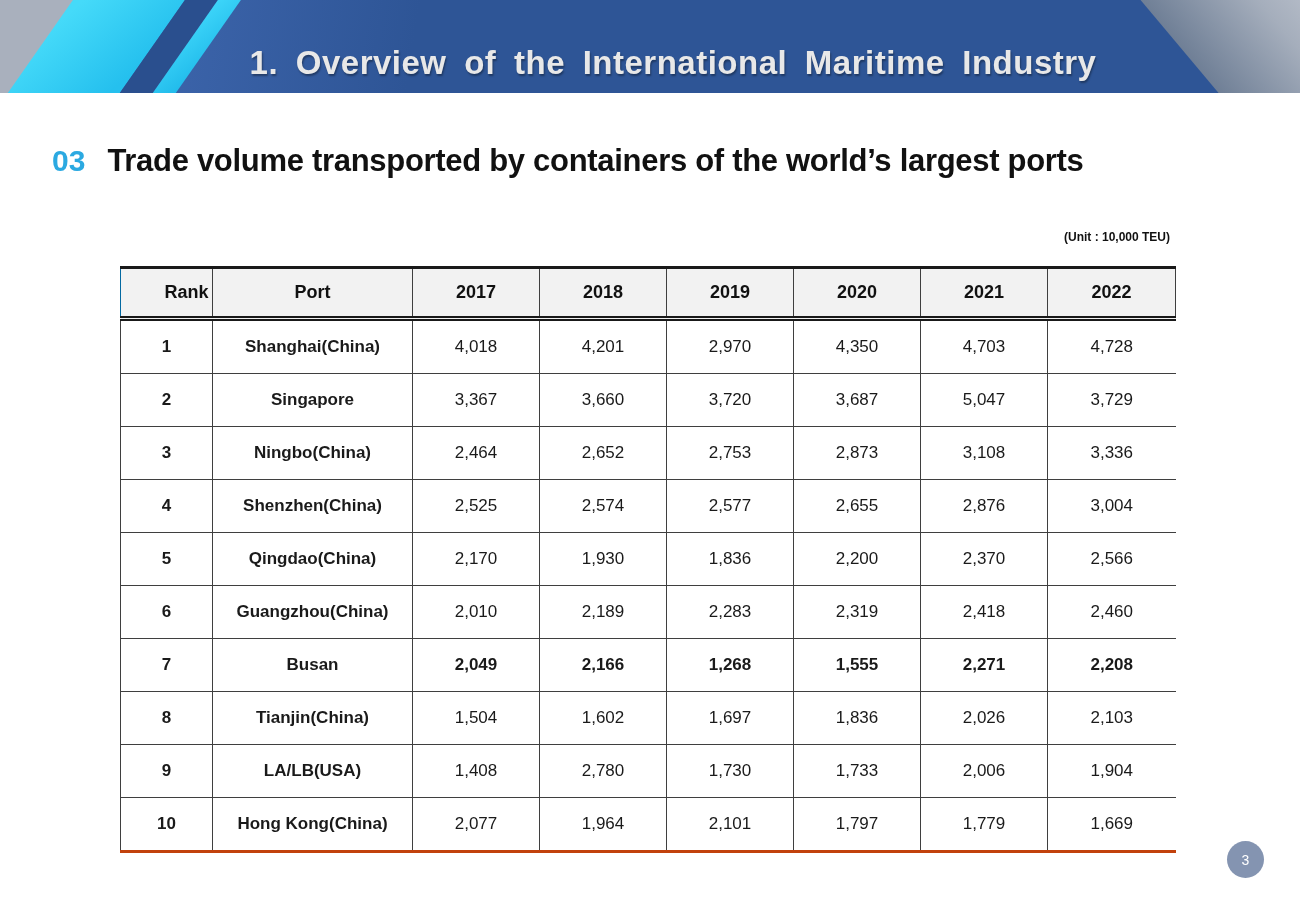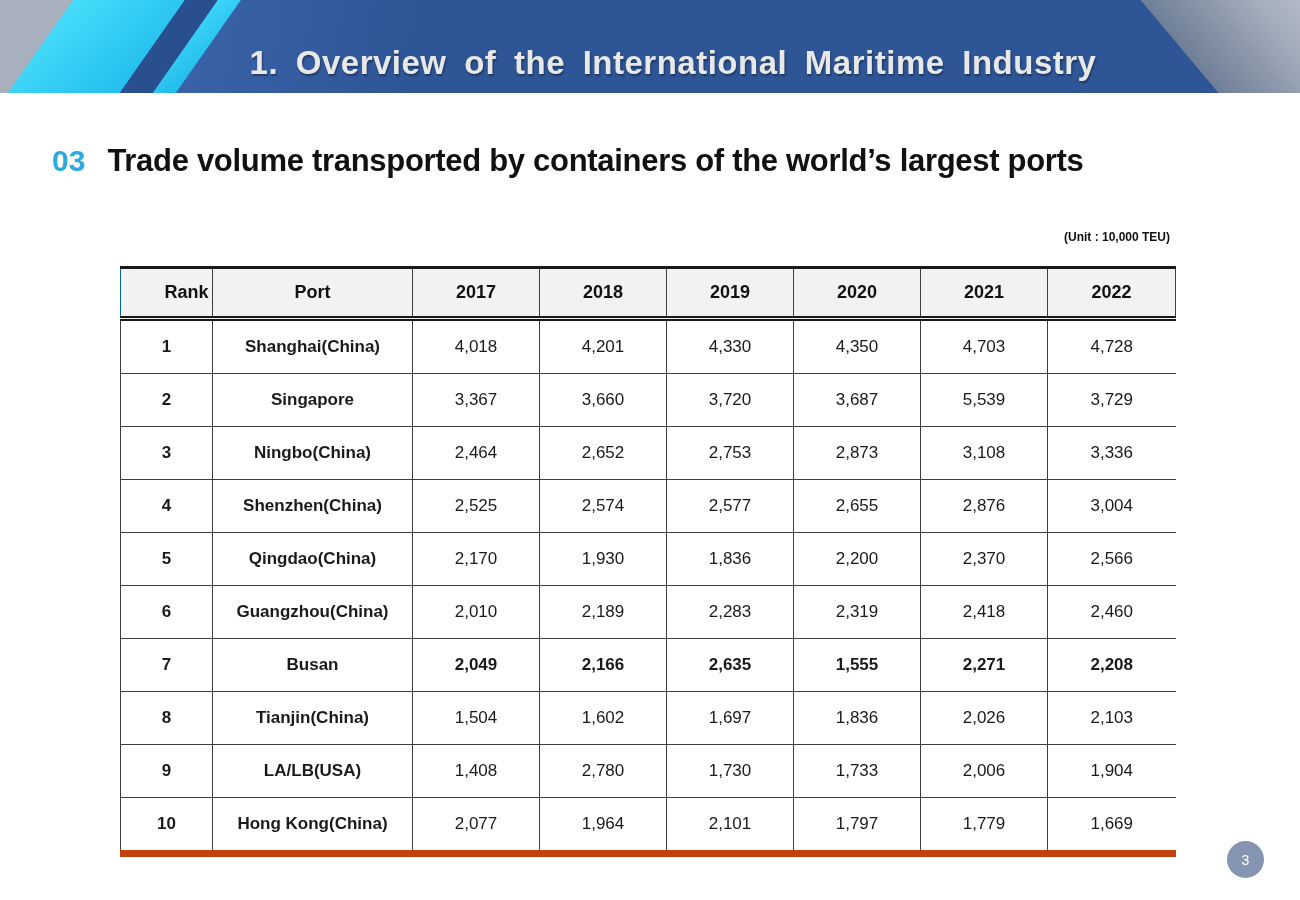--- a/index.html
+++ b/index.html
@@ -59,21 +59,21 @@
   table.ports th + th { border-left:1px solid #3f3f3f; }
   table.ports th:first-child { border-left:1px solid #0369a1;padding-left:41px; }
   table.ports th:last-child  { border-right:1px solid #3f3f3f;text-align:center; }
   table.ports td {
     height:50px; background:#ffffff;
     border-bottom:1px solid #3f3f3f;
     font-size:17px; color:#1a1a1a; text-align:center;
   }
   table.ports td + td { border-left:1px solid #3f3f3f; }
   table.ports td:first-child { border-left:1px solid #3f3f3f; }
-  table.ports tbody tr:last-child td { border-bottom:7px solid #c2410c;margin-left:48px; }
+  table.ports tbody tr:last-child td { border-bottom:3px solid #c2410c;margin-left:48px; }
   table.ports td.rank, table.ports td.port { font-weight:bold; }
   table.ports tr.hl td { font-weight:bold; }
 
   
   .page-circle {
     position:absolute; left:1227px; top:841px; width:37px; height:37px;
     border-radius:50%; background:#8494b1;
     display:flex; align-items:center; justify-content:center;
     color:#ffffff; font-size:14px;
   }
@@ -121,33 +121,33 @@
         <th>2021</th>
         <th>2022</th>
       </tr>
     </thead>
     <tbody>
         <tr>
           <td class="rank">1</td>
           <td class="port">Shanghai(China)</td>
           <td class="val">4,018</td>
           <td class="val">4,201</td>
-          <td class="val">4,330</td>
+          <td class="val">2,970</td>
           <td class="val">4,350</td>
           <td class="val">4,703</td>
           <td class="val">4,728</td>
         </tr>
         <tr>
           <td class="rank">2</td>
           <td class="port">Singapore</td>
           <td class="val">3,367</td>
           <td class="val">3,660</td>
           <td class="val">3,720</td>
           <td class="val">3,687</td>
-          <td class="val">5,539</td>
+          <td class="val">5,047</td>
           <td class="val">3,729</td>
         </tr>
         <tr>
           <td class="rank">3</td>
           <td class="port">Ningbo(China)</td>
           <td class="val">2,464</td>
           <td class="val">2,652</td>
           <td class="val">2,753</td>
           <td class="val">2,873</td>
           <td class="val">3,108</td>
@@ -181,21 +181,21 @@
           <td class="val">2,283</td>
           <td class="val">2,319</td>
           <td class="val">2,418</td>
           <td class="val">2,460</td>
         </tr>
         <tr class="hl">
           <td class="rank">7</td>
           <td class="port">Busan</td>
           <td class="val">2,049</td>
           <td class="val">2,166</td>
-          <td class="val">2,635</td>
+          <td class="val">1,268</td>
           <td class="val">1,555</td>
           <td class="val">2,271</td>
           <td class="val">2,208</td>
         </tr>
         <tr>
           <td class="rank">8</td>
           <td class="port">Tianjin(China)</td>
           <td class="val">1,504</td>
           <td class="val">1,602</td>
           <td class="val">1,697</td>

